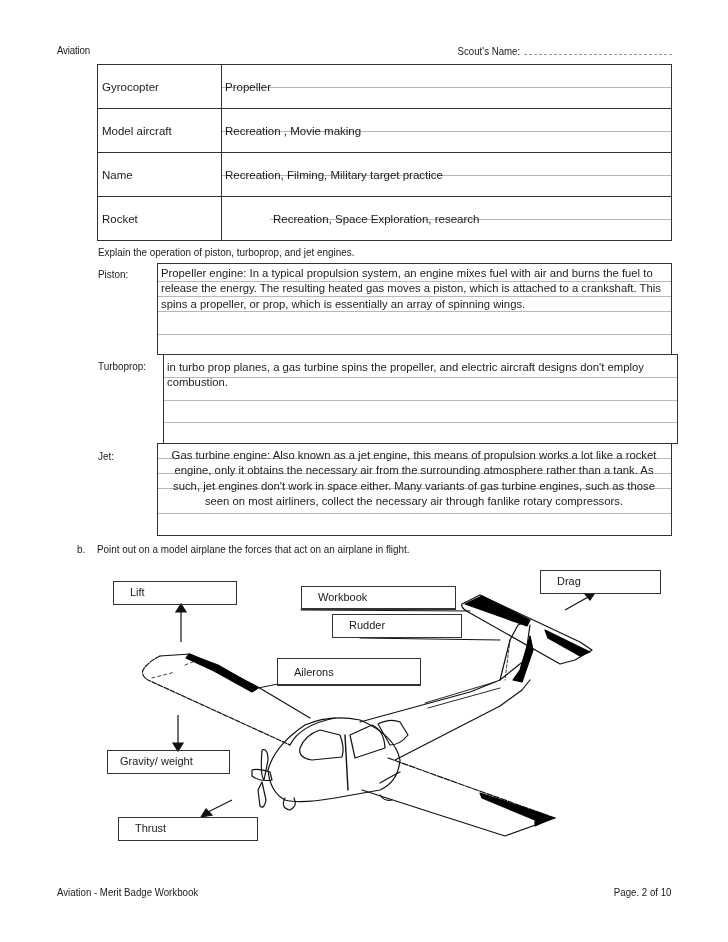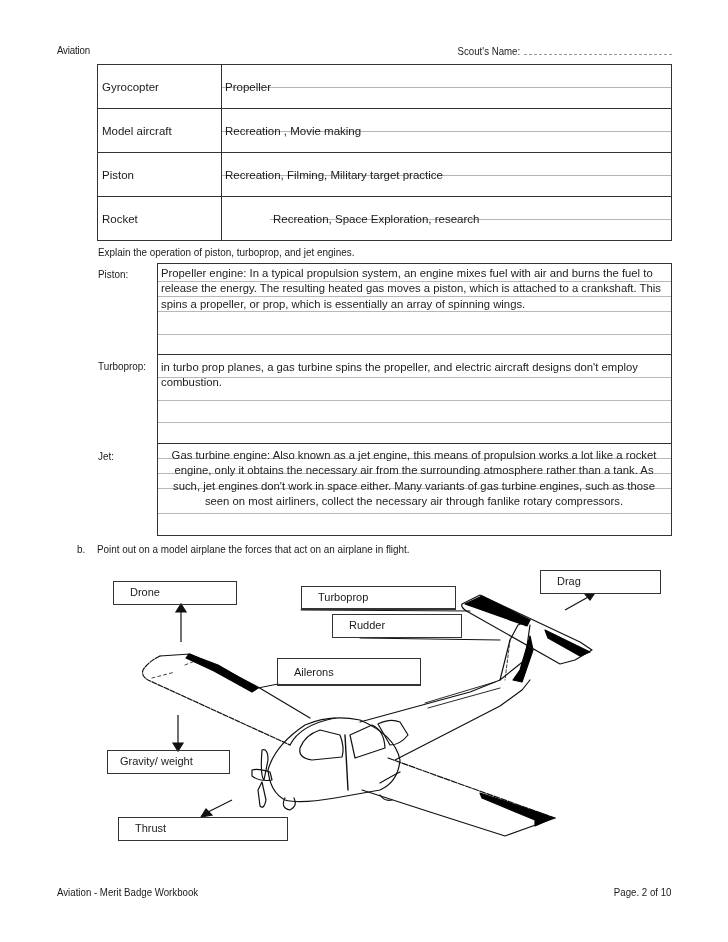--- a/index.html
+++ b/index.html
@@ -42,21 +42,21 @@
 <div class="abs uses">
   <div class="uses-row">
     <div class="uses-cell-type">Gyrocopter</div>
     <div class="uses-cell-use"><div class="rule"></div><span class="txt">Propeller</span></div>
   </div>
   <div class="uses-row">
     <div class="uses-cell-type">Model aircraft</div>
     <div class="uses-cell-use"><div class="rule"></div><span class="txt">Recreation , Movie making</span></div>
   </div>
   <div class="uses-row">
-    <div class="uses-cell-type">Piston</div>
+    <div class="uses-cell-type">Name</div>
     <div class="uses-cell-use"><div class="rule"></div><span class="txt">Recreation, Filming, Military target practice</span></div>
   </div>
   <div class="uses-row">
     <div class="uses-cell-type">Rocket</div>
     <div class="uses-cell-use"><div class="rule"></div><span class="txt">Recreation, Space Exploration, research</span></div>
   </div>
 </div>
 
 <div class="abs q-text" style="left:98px; top:246px;">Explain the operation of piston, turboprop, and jet engines.</div>
 
@@ -65,21 +65,21 @@
   <div class="lines">
     <div class="line" style="top:17px;"></div>
     <div class="line" style="top:32px;"></div>
     <div class="line" style="top:47px;"></div>
     <div class="line" style="top:70px;"></div>
   </div>
   <div class="ans">Propeller engine: In a typical propulsion system, an engine mixes fuel with air and burns the fuel to release the energy. The resulting heated gas moves a piston, which is attached to a crankshaft. This spins a propeller, or prop, which is essentially an array of spinning wings.</div>
 </div>
 
 <div class="abs eng-label" style="left:98px; top:360px;">Turboprop:</div>
-<div class="abs eng-box" style="top:354px; height:90px;">
+<div class="abs eng-box" style="top:354px; height:90px;margin-left:6px;">
   <div class="lines">
     <div class="line" style="top:22px;"></div>
     <div class="line" style="top:45px;"></div>
     <div class="line" style="top:67px;"></div>
   </div>
   <div class="ans" style="top:5px;">in turbo prop planes, a gas turbine spins the propeller, and electric aircraft designs don't employ combustion.</div>
 </div>
 
 <div class="abs eng-label" style="left:98px; top:450px;">Jet:</div>
 <div class="abs eng-box" style="top:443px; height:93px;text-align:center;">
@@ -148,22 +148,22 @@
     <polygon points="176,612 186,612 181,604"></polygon>
     <line x1="178" y1="715" x2="178" y2="744"></line>
     <polygon points="173,743 183,743 178,751"></polygon>
     <line x1="565" y1="610" x2="590" y2="596"></line>
     <polygon points="585,594 594,594 590,600" transform="rotate(0)"></polygon>
     <line x1="232" y1="800" x2="208" y2="812"></line>
     <polygon points="201,817 206,809 212,815"></polygon>
   </g>
 </svg>
 
-<div class="abs lbl-box" style="left:113px; top:581px; width:124px; height:24px;"><span>Drone</span></div>
+<div class="abs lbl-box" style="left:113px; top:581px; width:124px; height:24px;"><span>Lift</span></div>
 <div class="abs lbl-box" style="left:540px; top:570px; width:121px; height:24px;"><span>Drag</span></div>
-<div class="abs lbl-box" style="left:301px; top:586px; width:155px; height:24px; border-bottom-width:2px;"><span>Turboprop</span></div>
+<div class="abs lbl-box" style="left:301px; top:586px; width:155px; height:24px; border-bottom-width:2px;"><span>Workbook</span></div>
 <div class="abs lbl-box" style="left:332px; top:614px; width:130px; height:24px;"><span>Rudder</span></div>
 <div class="abs lbl-box" style="left:277px; top:658px; width:144px; height:28px; line-height:27px; border-bottom-width:2px;"><span>Ailerons</span></div>
 <div class="abs lbl-box" style="left:107px; top:750px; width:123px; height:24px; padding-left:12px;"><span>Gravity/ weight</span></div>
-<div class="abs lbl-box" style="left:118px; top:817px; width:170px; height:24px;"><span>Thrust</span></div>
+<div class="abs lbl-box" style="left:118px; top:817px; width:140px; height:24px;"><span>Thrust</span></div>
 
 <div class="abs footer" style="left:57px; top:886px;">Aviation - Merit Badge Workbook</div>
 <div class="abs" style="right:57px; top:886px; font-size:11px; transform:scaleX(0.88); transform-origin:right top;">Page. 2 of 10</div>
 
 </body></html>

